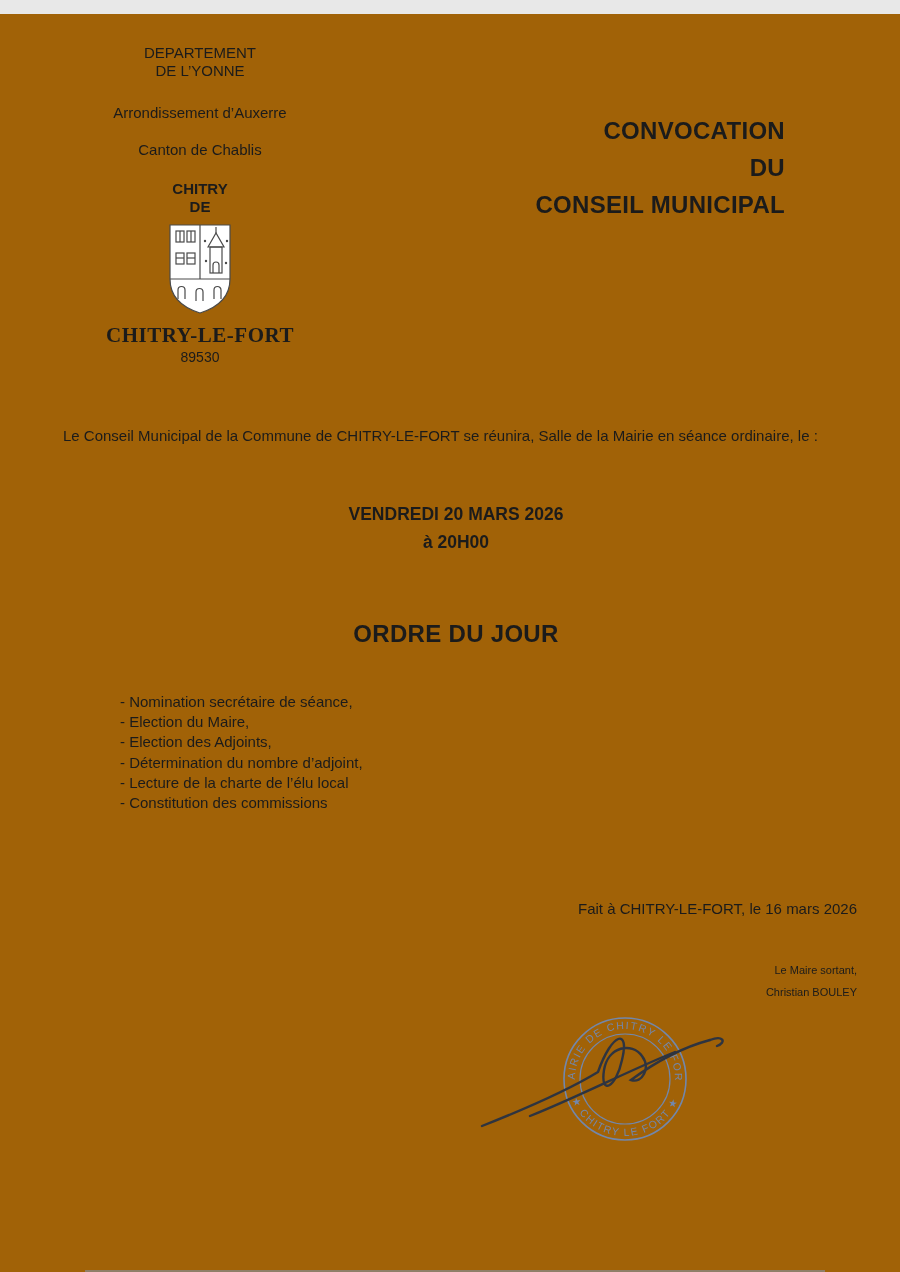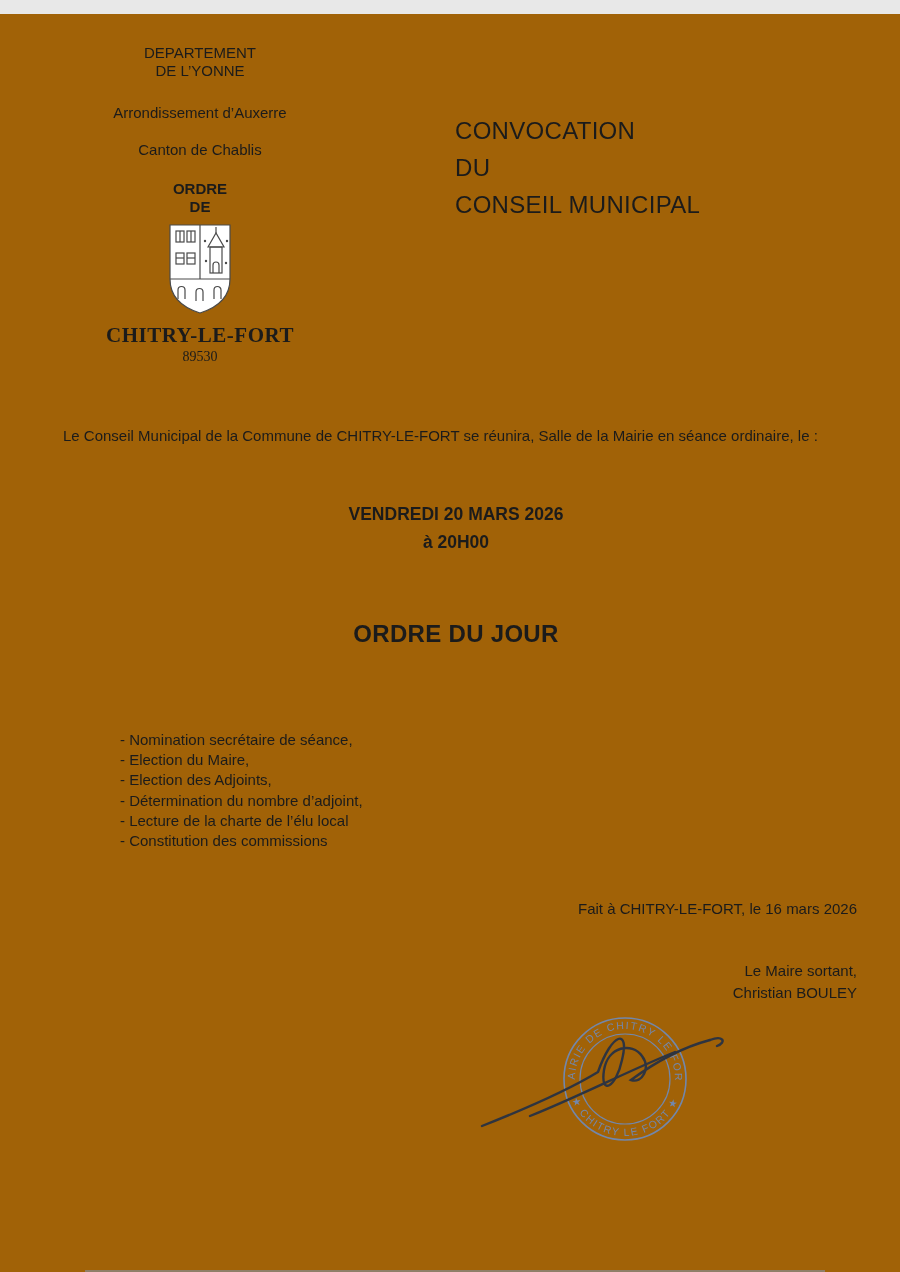--- a/index.html
+++ b/index.html
@@ -14,48 +14,48 @@
   }
   .abs{position:absolute;}
   
   .sender{left:55px;top:30px;width:290px;text-align:center;}
   .sender .dept{font-size:15px;line-height:18px;}
   .sender .arrond{margin-top:24px;font-size:15px;}
   .sender .canton{margin-top:20px;font-size:15px;}
   .sender .mairie{margin-top:22px;font-size:15px;font-weight:bold;line-height:18px;}
   .sender .crest{margin-top:5px;}
   .sender .commune{margin-top:8px;font-size:21px;font-weight:bold;letter-spacing:.5px;font-family:Liberation Serif, serif;}
-  .sender .cp{font-size:14px;margin-top:1px;font-family:Liberation Serif, serif;}
+  .sender .cp{font-size:14px;margin-top:1px;}
   
-  .doc-title{left:455px;top:98px;width:330px;text-align:left;
-             font-size:24px;font-weight:normal;line-height:37px;letter-spacing:.3px;}
+  .doc-title{left:455px;top:98px;width:330px;text-align:right;
+             font-size:24px;font-weight:bold;line-height:37px;letter-spacing:.3px;}
   
   .intro{left:63px;top:412px;width:812px;font-size:15px;line-height:20px;}
   .meeting{left:0;top:486px;width:912px;text-align:center;
            font-size:17.5px;font-weight:bold;line-height:28px;}
   .agenda-title{left:0;top:606px;width:912px;text-align:center;
                 font-size:24px;font-weight:bold;letter-spacing:.3px;}
-  .agenda{left:120px;top:716px;width:500px;font-size:15px;line-height:20.2px;}
+  .agenda{left:120px;top:678px;width:500px;font-size:15px;line-height:20.2px;}
   .place-date{right:43px;top:886px;font-size:15px;text-align:center;}
-  .signatory{right:43px;top:946px;font-size:15px;line-height:21.5px;text-align:right;}
+  .signatory{right:43px;top:946px;font-size:11px;line-height:21.5px;text-align:right;}
   .stamp-wrap{left:470px;top:990px;width:270px;height:165px;}
   .scan-line{left:85px;top:1256px;width:740px;height:1.5px;background:#8a8a8a;opacity:.75;}
   .crest svg, .stamp-wrap svg{display:block;margin:0 auto;}
 </style>
 </head>
 <body>
 
 <div class="page">
 
   <div class="abs sender">
     <div class="dept">DEPARTEMENT</div>
     <div class="dept">DE L’YONNE</div>
     <div class="arrond">Arrondissement d’Auxerre</div>
     <div class="canton">Canton de Chablis</div>
-    <div class="mairie">ORDRE</div>
+    <div class="mairie">CHITRY</div>
     <div class="mairie" style="margin-top:0;">DE</div>
 
     <div class="crest">
       <svg width="72" height="94" viewBox="0 0 72 94" fill="none" stroke="#4a4a4a" stroke-width="1.2">
 
         <path d="M6,4 H66 V58 C66,77 52,87 36,92 C20,87 6,77 6,58 Z" fill="#ffffff"></path>
 
         <line x1="36" y1="4" x2="36" y2="58"></line>
         <line x1="6" y1="58" x2="66" y2="58"></line>
 

